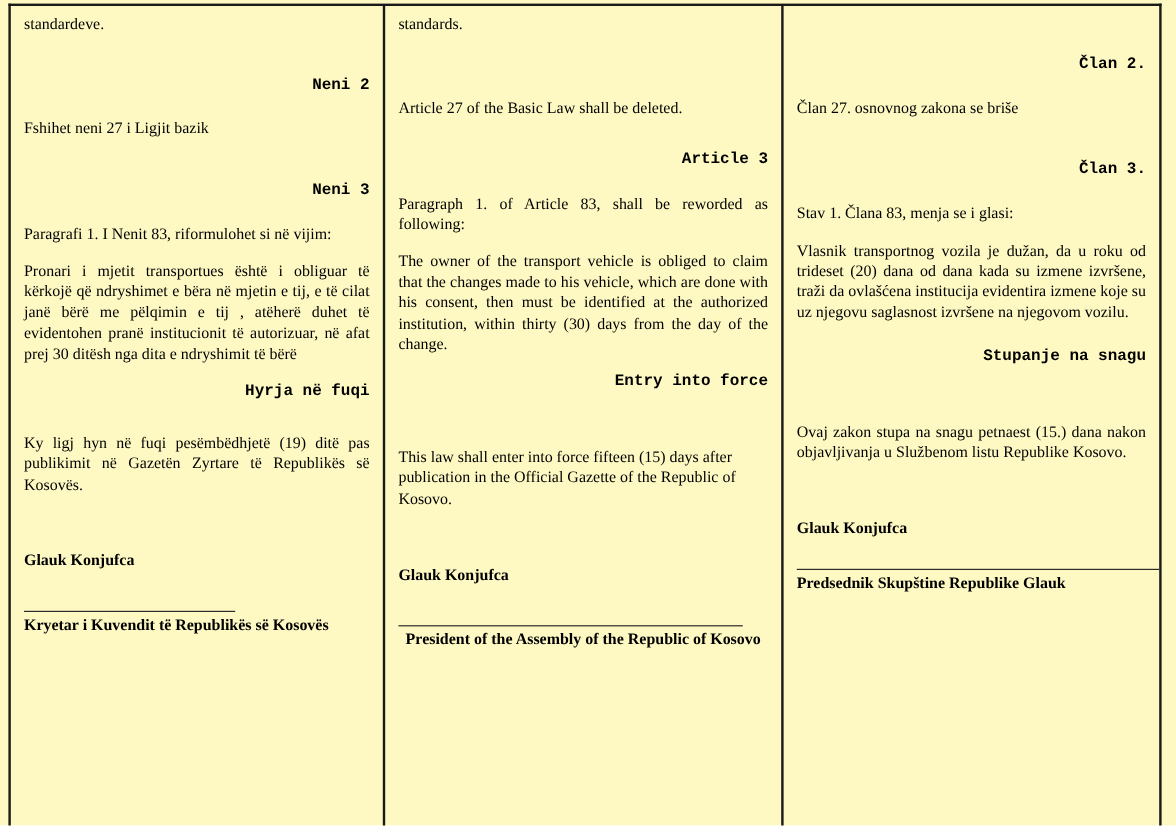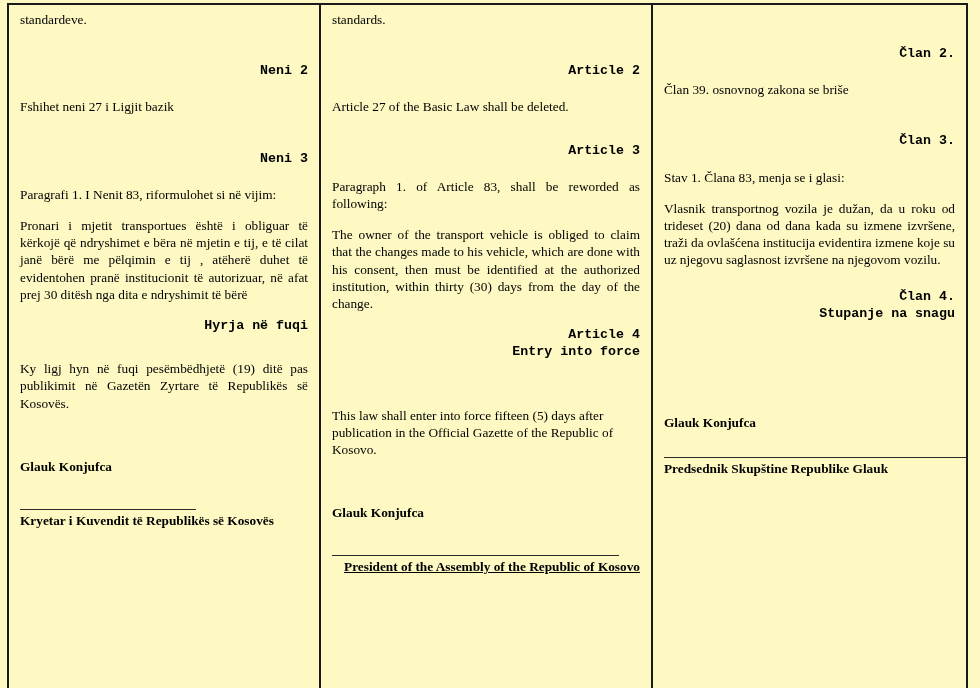--- a/index.html
+++ b/index.html
@@ -81,21 +81,21 @@
   .rule-short { width: 176px; }
   .rule-mid   { width: 287px; }
   .rule-wide  { width: 302px; }
 
   .sig-title {
     margin: 0;
     font-weight: bold;
     text-align: justify;
     text-justify: inter-word;
   }
-  .sig-title.left { text-align: right; text-decoration: underline; }
+  .sig-title.left { text-align: center; }
 </style>
 </head>
 <body>
 
 <div class="page">
   <div class="law-table">
 
     <div class="col col-alb">
       <p class="p left">standardeve.</p>
 
@@ -135,86 +135,84 @@
 
       <hr class="sig-rule rule-short">
       <p class="sig-title">Kryetar i Kuvendit të Republikës së Kosovës</p>
     </div>
 
     <div class="col col-eng">
       <p class="p left">standards.</p>
 
       <div class="spacer-xl"></div>
 
-      <p class="heading">Article 2</p>
 
       <div class="spacer-m"></div>
 
       <p class="p">Article 27 of the Basic Law shall be deleted.</p>
 
       <div class="spacer-l"></div>
 
       <p class="heading">Article 3</p>
 
       <div class="spacer-m"></div>
 
       <p class="p">Paragraph 1. of Article 83, shall be reworded as following:</p>
 
       <div class="spacer-s"></div>
 
       <p class="p">The owner of the transport vehicle is obliged to claim that the changes made to his vehicle, which are done with his consent, then must be identified at the authorized institution, within thirty (30) days from the day of the change.</p>
 
       <div class="spacer-s"></div>
 
-      <p class="heading">Article 4</p>
       <p class="heading">Entry into force</p>
 
       <div class="spacer-xxl"></div>
 
-      <p class="p left">This law shall enter into force fifteen (5) days after publication in the Official Gazette of the Republic of Kosovo.</p>
+      <p class="p left">This law shall enter into force fifteen (15) days after publication in the Official Gazette of the Republic of Kosovo.</p>
 
       <div class="spacer-xxl"></div>
 
       <p class="signature-name">Glauk Konjufca</p>
 
       <div class="spacer-xl"></div>
 
       <hr class="sig-rule rule-mid">
       <p class="sig-title left">President of the Assembly of the Republic of Kosovo</p>
     </div>
 
     <div class="col col-srb">
 
       <div class="spacer-xl"></div>
 
       <p class="heading">Član 2.</p>
 
       <div class="spacer-m"></div>
 
-      <p class="p left">Član 39. osnovnog zakona se briše</p>
+      <p class="p left">Član 27. osnovnog zakona se briše</p>
 
       <div class="spacer-xl"></div>
 
       <p class="heading">Član 3.</p>
 
       <div class="spacer-m"></div>
 
       <p class="p left">Stav 1. Člana 83, menja se i glasi:</p>
 
       <div class="spacer-s"></div>
 
       <p class="p">Vlasnik transportnog vozila je dužan, da u roku od trideset (20) dana od dana kada su izmene izvršene, traži da ovlašćena institucija evidentira izmene koje su uz njegovu saglasnost izvršene na njegovom vozilu.</p>
 
       <div class="spacer-m"></div>
 
-      <p class="heading">Član 4.</p>
       <p class="heading">Stupanje na snagu</p>
 
       <div class="spacer-xxl"></div>
 
+      <p class="p">Ovaj zakon stupa na snagu petnaest (15.) dana nakon objavljivanja u Službenom listu Republike Kosovo.</p>
 
       <div class="spacer-xxl"></div>
 
       <p class="signature-name">Glauk Konjufca</p>
 
       <div class="spacer-l"></div>
 
       <hr class="sig-rule rule-wide">
       <p class="sig-title">Predsednik Skupštine Republike Glauk</p>
     </div>

